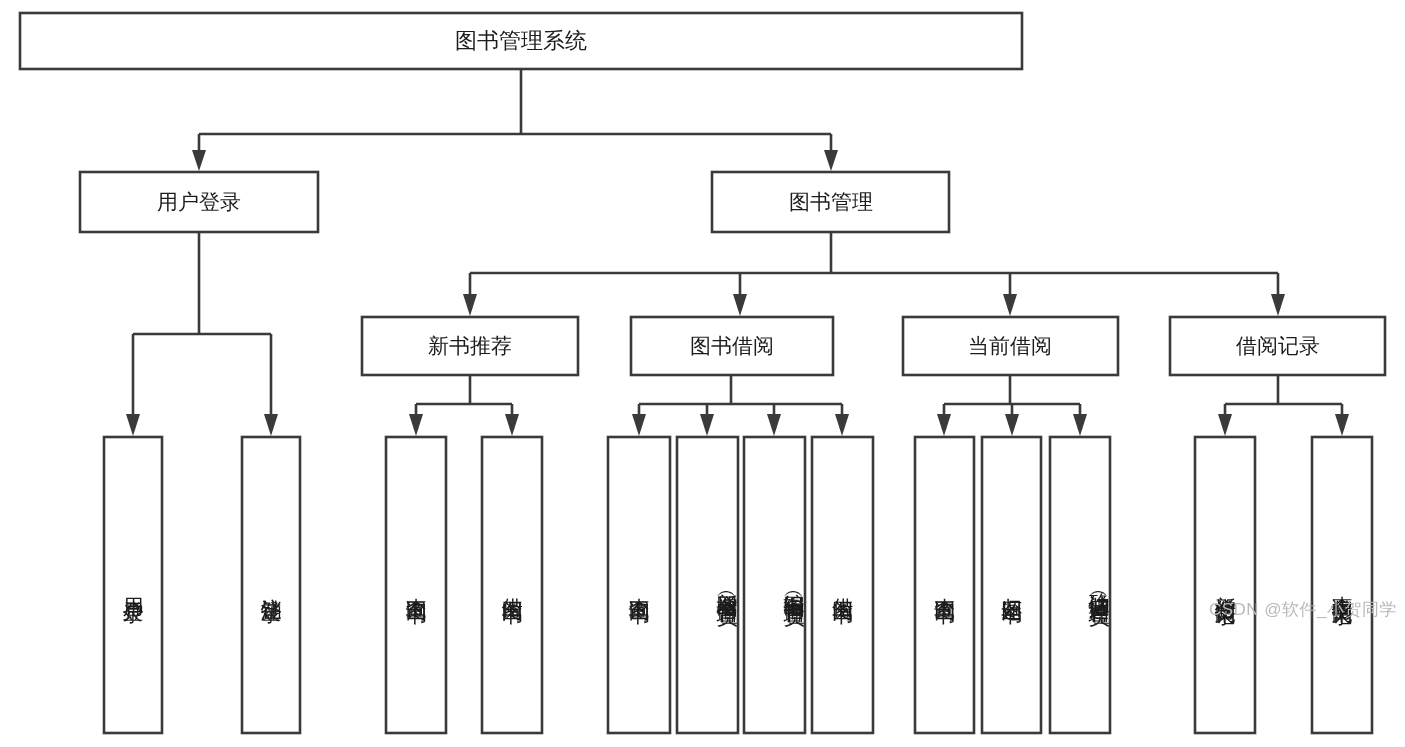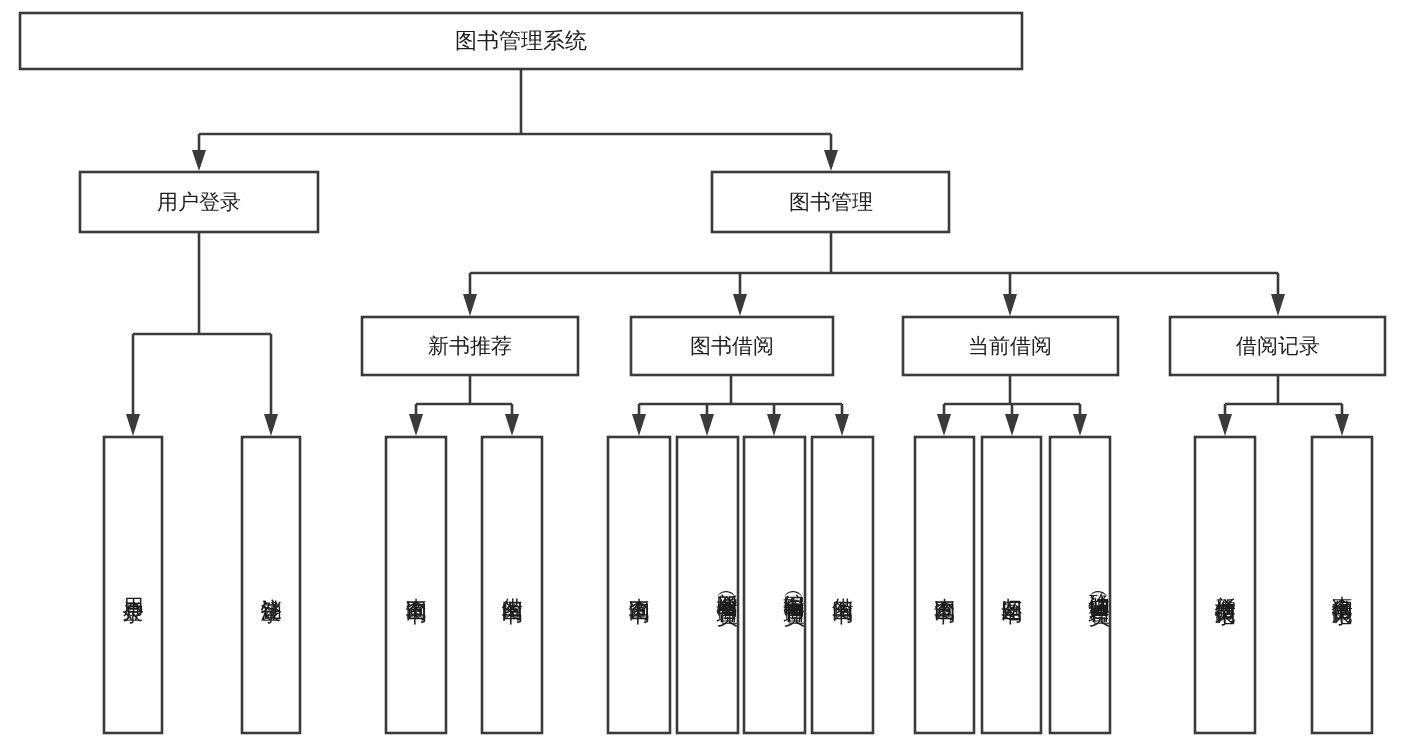--- a/index.html
+++ b/index.html
@@ -224,14 +224,15 @@
   <div class="vlabel" style="left:744px; top:441px; width:61px; height:288px; align-items:flex-start;">编辑图书（管理员）</div>
   <div class="vlabel" style="left:812px; top:437px; width:61px; height:296px;">借阅图书</div>
 
   <div class="vlabel" style="left:915px; top:437px; width:59px; height:296px;">查询图书</div>
   <div class="vlabel" style="left:982px; top:437px; width:59px; height:296px;">归还图书</div>
   <div class="vlabel" style="left:1050px; top:441px; width:60px; height:288px; align-items:flex-start;">确认归还（管理员）</div>
 
   <div class="vlabel" style="left:1195px; top:437px; width:60px; height:296px;">新增借阅记录</div>
   <div class="vlabel" style="left:1312px; top:437px; width:60px; height:296px;">查询借阅记录</div>
 
+  <div class="watermark">CSDN @软件_小贺同学</div>
 
 </div>
 
 </body></html>

